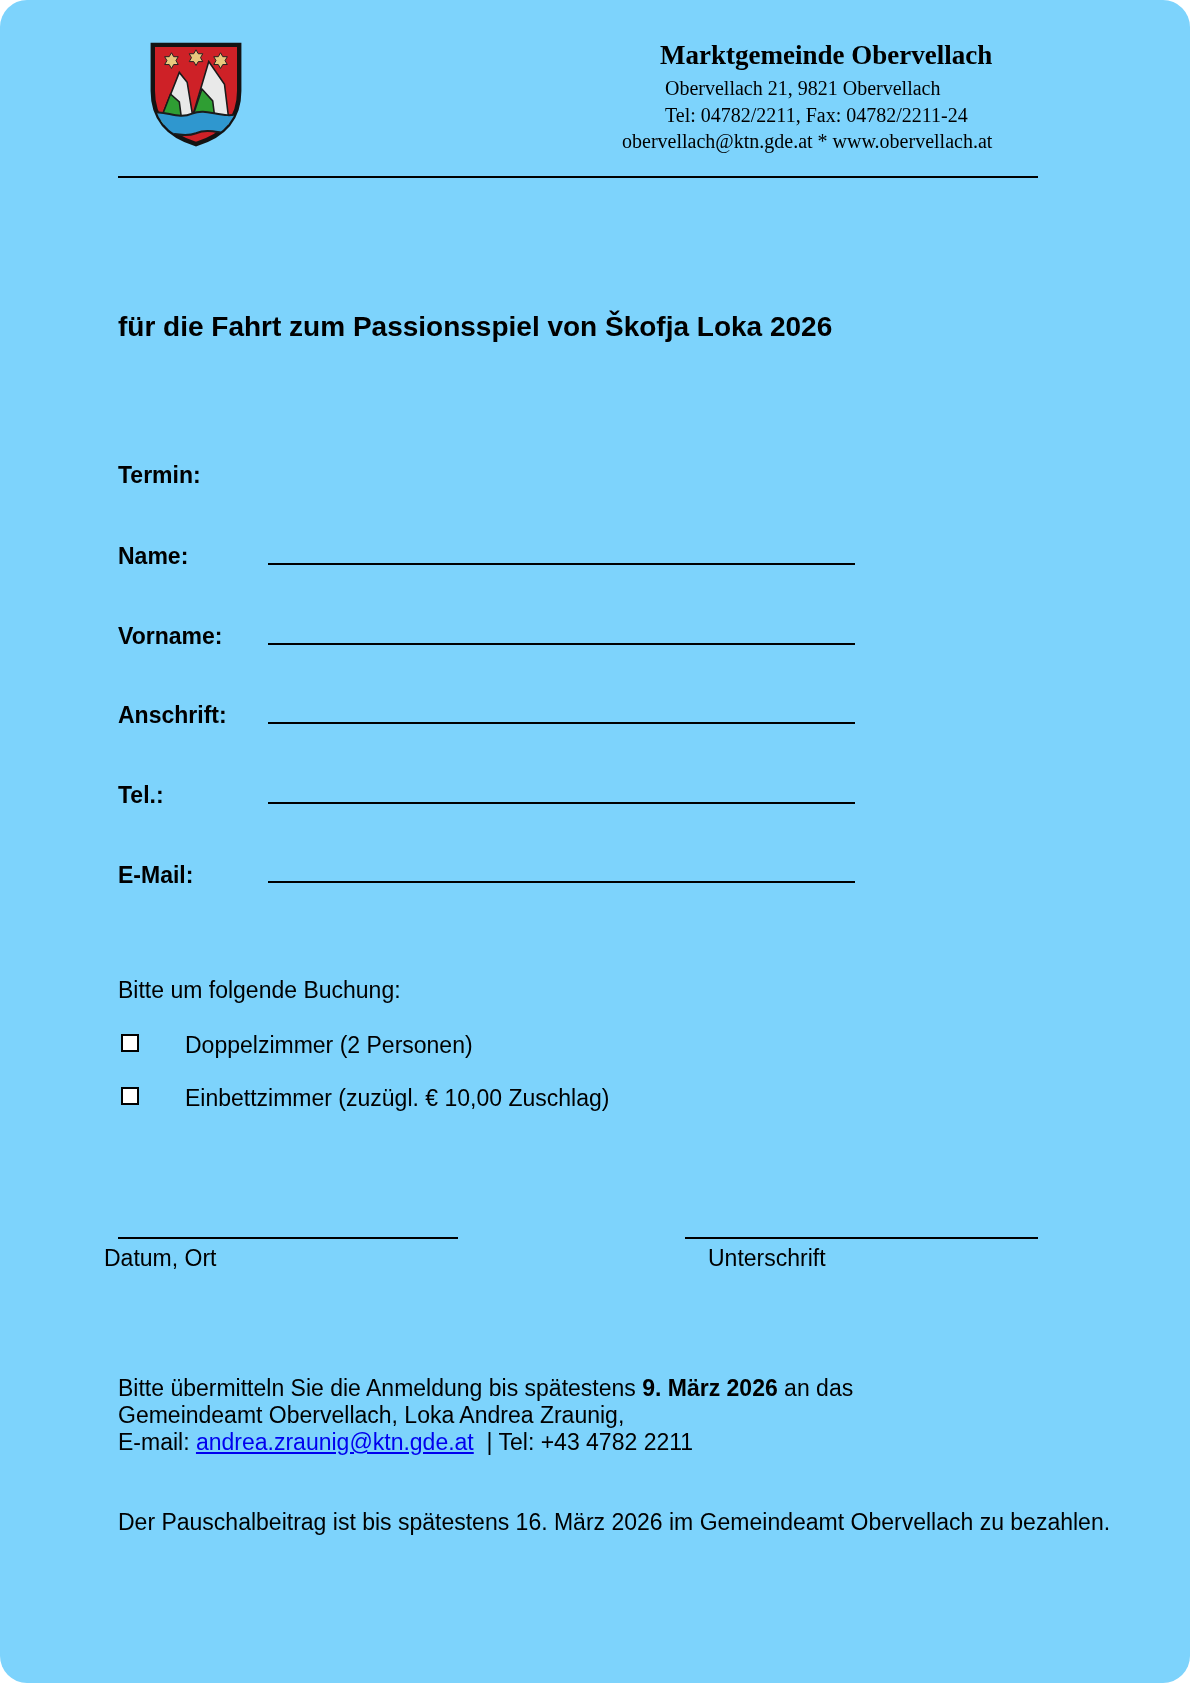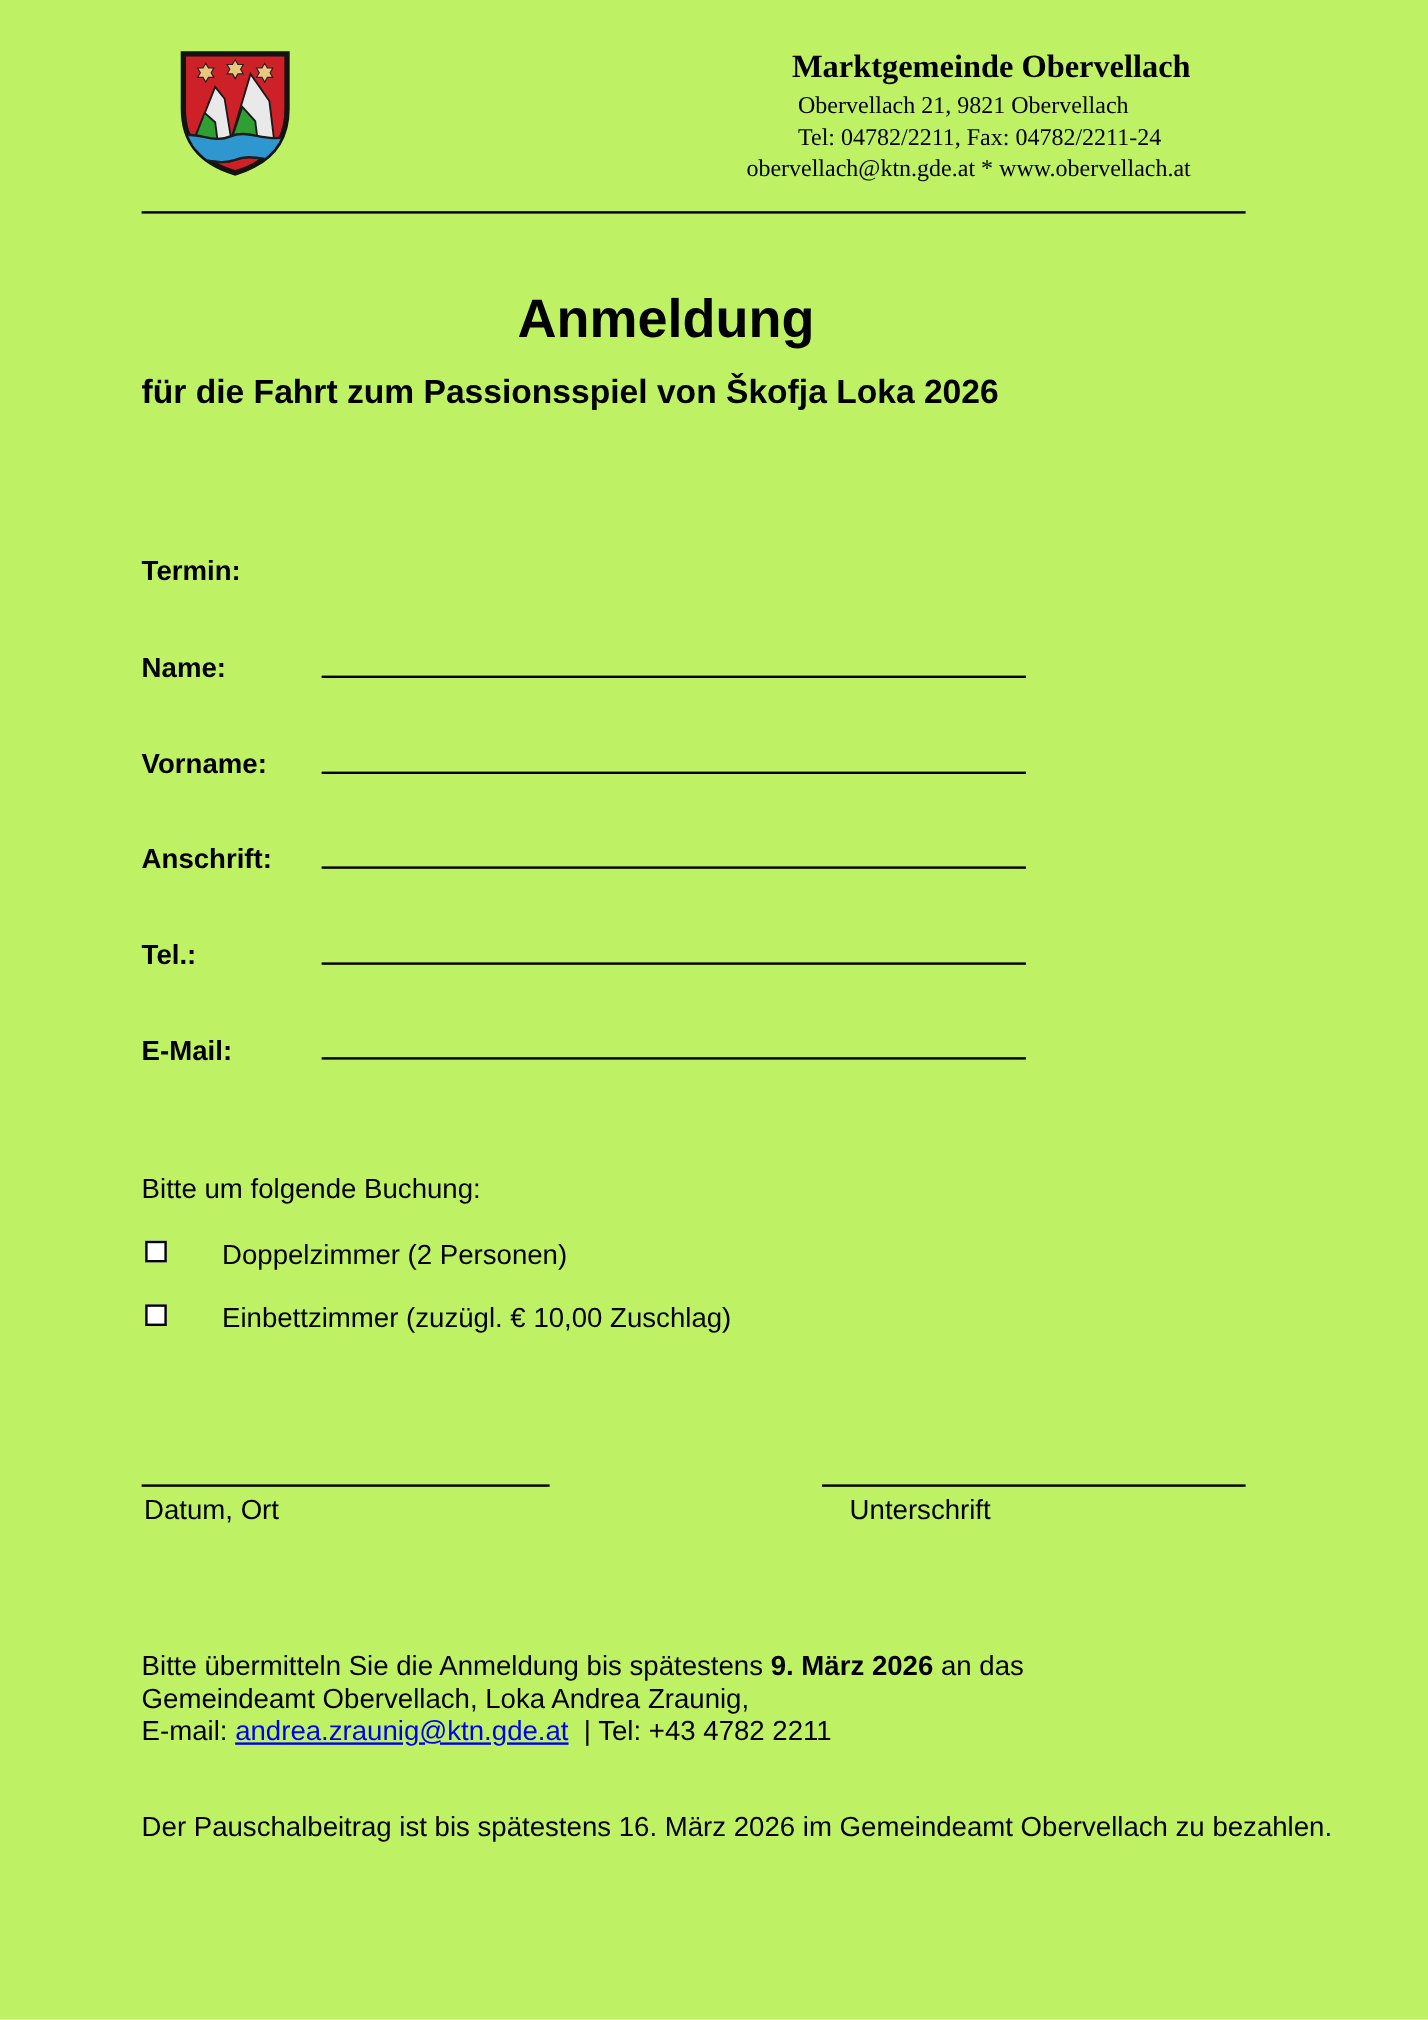--- a/index.html
+++ b/index.html
@@ -3,22 +3,23 @@
 <meta charset="utf-8">
 <style>
   * { margin: 0; padding: 0; box-sizing: border-box; }
   html, body { background: #ffffff; }
   body { font-family: "Liberation Sans", "DejaVu Sans", sans-serif; color: #000; }
   .page {
     position: relative;
     width: 1190px;
     height: 1683px;
     margin: 0 auto;
-    background: #bef264;
+    background: #7dd3fc;
     overflow: hidden;
+    border-radius: 27px;
   }
   .abs { position: absolute; }
 
   
   .logo { left: 140px; top: 40px; width: 112px; height: 108px; }
   .org-name {
     left: 660px; top: 40px;
     font-family: "Liberation Serif", "DejaVu Serif", serif;
     font-weight: bold; font-size: 27px; line-height: 1.15; white-space: nowrap;
   }
@@ -58,21 +59,21 @@
     left: 121px; width: 18px; height: 18px;
     border: 2px solid #000; background: #fff;
   }
   .opt-label { left: 185px; }
 
   
   .sig-line { height: 0; border-top: 2px solid #000; top: 1237px; }
   .sig-line-left  { left: 118px; width: 340px; }
   .sig-line-right { left: 685px; width: 353px; }
   .sig-label { top: 1245px; font-size: 23px; line-height: 1.2; white-space: nowrap; }
-  .sig-label-left  { left: 120px; text-align: right; }
+  .sig-label-left  { left: 104px; text-align: right; }
   .sig-label-right { left: 708px; }
 
   
   .para {
     left: 118px; top: 1375px;
     font-size: 23px; line-height: 27px; white-space: nowrap;
   }
   .link { color: #0000ee; text-decoration: underline; cursor: pointer; margin-top: 32px; }
   .pre { white-space: pre; }
   .payment-note { left: 118px; top: 1509px; font-size: 23px; white-space: nowrap; }
@@ -104,21 +105,20 @@
       </g>
     </svg>
   </div>
 
   <div class="abs org-name">Marktgemeinde Obervellach</div>
   <div class="abs hdr-line hdr-addr">Obervellach 21, 9821 Obervellach</div>
   <div class="abs hdr-line hdr-tel">Tel: 04782/2211, Fax: 04782/2211-24</div>
   <div class="abs hdr-line hdr-email">obervellach@ktn.gde.at * www.obervellach.at</div>
   <div class="abs hdr-rule"></div>
 
-  <div class="abs title">Anmeldung</div>
   <div class="abs subtitle">für die Fahrt zum Passionsspiel von Škofja Loka 2026</div>
 
   <div class="abs body-text lbl termin-label">Termin:</div>
 
   <div class="abs body-text lbl field-label" style="top:543px">Name:</div>
   <div class="abs field-line" style="top:563px"></div>
 
   <div class="abs body-text lbl field-label" style="top:623px">Vorname:</div>
   <div class="abs field-line" style="top:643px"></div>
 

